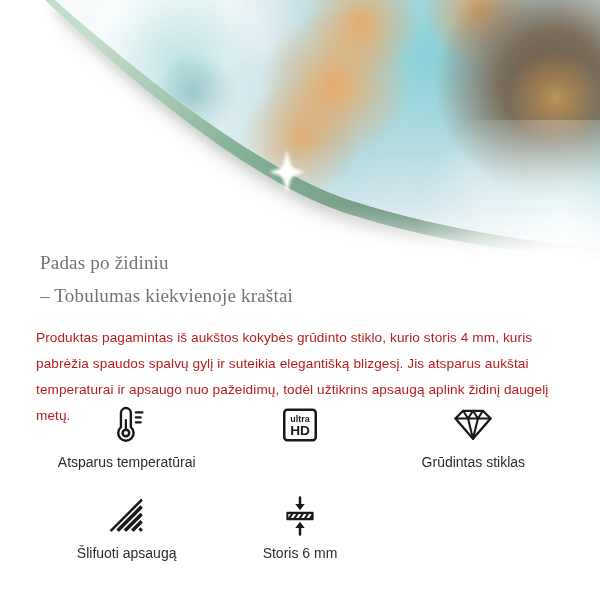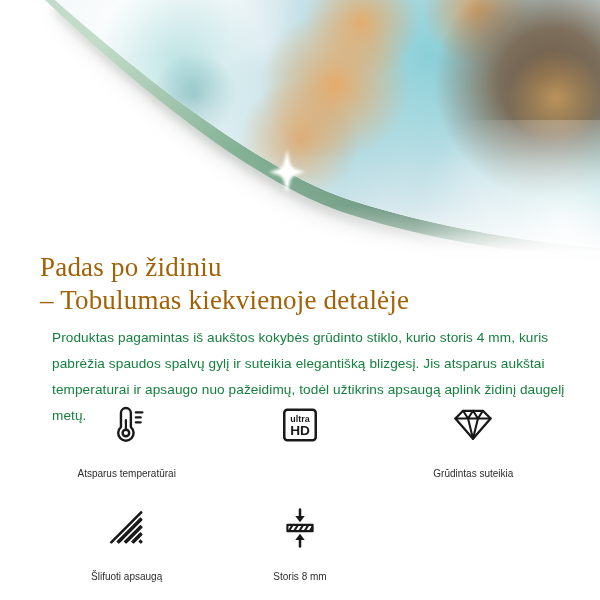--- a/index.html
+++ b/index.html
@@ -6,34 +6,34 @@
   body{
     width:600px;height:600px;position:relative;overflow:hidden;
     background:#ffffff;
     font-family:"Liberation Sans", sans-serif;
     -webkit-font-smoothing:antialiased;
   }
   .hero{position:absolute;top:0;left:0;width:600px;height:260px;overflow:hidden;}
   .heading{
     position:absolute;left:40px;top:233px;z-index:3;
     font-family:"Liberation Serif", serif;
-    font-size:27px;line-height:33px;font-weight:400;
-    color:#a16207;letter-spacing:.2px;
+    font-size:19px;line-height:33px;font-weight:400;
+    color:#737373;letter-spacing:.2px;
   }
   .desc{
-    position:absolute;left:52px;top:311px;width:524px;z-index:3;
-    font-size:13.6px;line-height:26px;color:#15803d;letter-spacing:.1px;
+    position:absolute;left:36px;top:311px;width:524px;z-index:3;
+    font-size:13.6px;line-height:26px;color:#b91c1c;letter-spacing:.1px;
   }
   .features{
     position:absolute;left:40px;top:402px;width:520px;z-index:3;
     display:grid;grid-template-columns:repeat(3,1fr);row-gap:24px;
   }
-  .feature{display:flex;flex-direction:column;align-items:center;gap:21px;}
+  .feature{display:flex;flex-direction:column;align-items:center;gap:9px;}
   .feature .icon{height:44px;display:flex;align-items:flex-end;justify-content:center;}
-  .feature .label{font-size:10px;line-height:14px;color:#2d2d2d;white-space:nowrap;}
+  .feature .label{font-size:14px;line-height:14px;color:#2d2d2d;white-space:nowrap;}
   .ficon{stroke:#191919;fill:none;stroke-width:2.2;stroke-linecap:round;stroke-linejoin:round;}
   .ficon .filled{fill:#191919;stroke:none;}
   .ficon text{fill:#191919;stroke:none;font-family:"Liberation Sans",sans-serif;font-weight:bold;}
 </style>
 </head>
 <body>
 
 <div class="hero">
   <svg width="600" height="260" viewBox="0 0 600 260">
     <defs>
@@ -150,21 +150,21 @@
       <polygon points="287,158 289.5,169.5 298,172 289.5,174.5 287,186 284.5,174.5 276,172 284.5,169.5" fill="#ffffff"></polygon>
     </g>
 
     <rect x="0" y="140" width="600" height="120" fill="url(#gFade)"></rect>
     <rect x="380" y="120" width="220" height="140" fill="url(#gWhiteBR)"></rect>
   </svg>
 </div>
 
 <h1 class="heading">
   <span>Padas po židiniu</span><br>
-  <span>– Tobulumas kiekvienoje detalėje</span>
+  <span>– Tobulumas kiekvienoje kraštai</span>
 </h1>
 
 <p class="desc">Produktas pagamintas iš aukštos kokybės grūdinto stiklo, kurio storis 4 mm, kuris pabrėžia spaudos spalvų gylį ir suteikia elegantišką blizgesį. Jis atsparus aukštai temperaturai ir apsaugo nuo pažeidimų, todėl užtikrins apsaugą aplink židinį daugelį metų.</p>
 
 <div class="features">
 
   <div class="feature">
     <span class="icon">
       <svg class="ficon" width="44" height="44" viewBox="0 0 40 40">
         <path d="M14.5,10 a4.5,4.5 0 0 1 9,0 v12.8 a7,7 0 1 1 -9,0 Z"></path>
@@ -187,21 +187,21 @@
   </div>
 
 
   <div class="feature">
     <span class="icon">
       <svg class="ficon" width="44" height="44" viewBox="0 0 40 40">
         <path d="M11,8 L29,8 L36,15 L20,33.5 L4,15 Z" stroke-width="2.1"></path>
         <path d="M4,15 L36,15 M11,8 L15.5,15 L20,33.5 M29,8 L24.5,15 L20,33.5 M20,8 L15.5,15 M20,8 L24.5,15" stroke-width="1.9"></path>
       </svg>
     </span>
-    <span class="label">Grūdintas suteikia</span>
+    <span class="label">Grūdintas stiklas</span>
   </div>
 
   <div class="feature">
     <span class="icon">
       <svg class="ficon" width="42" height="42" viewBox="0 0 40 40">
         <clipPath id="triClip">
             <path d="M2,35 L35,2 L35,35 Z"></path>
           </clipPath>
         <g clip-path="url(#triClip)" stroke-width="3.4" stroke-linecap="butt">
           <path d="M4,34 L34,4"></path>
@@ -224,16 +224,16 @@
         <rect x="8" y="17" width="24" height="6" stroke-width="2"></rect>
         <g clip-path="url(#barClip)" stroke-width="2" stroke-linecap="butt">
           <path d="M8,25 L15,14 M13,25 L20,14 M18,25 L25,14 M23,25 L30,14 M28,25 L35,14"></path>
         </g>
         <path d="M20,2.5 V8.5" stroke-width="2.4"></path>
         <polygon class="filled" points="20,14.5 15.5,8.5 24.5,8.5"></polygon>
         <path d="M20,37.5 V31.5" stroke-width="2.4"></path>
         <polygon class="filled" points="20,25.5 15.5,31.5 24.5,31.5"></polygon>
       </svg>
     </span>
-    <span class="label">Storis 8 mm</span>
+    <span class="label">Storis 6 mm</span>
   </div>
 
 </div>
 
 </body></html>

